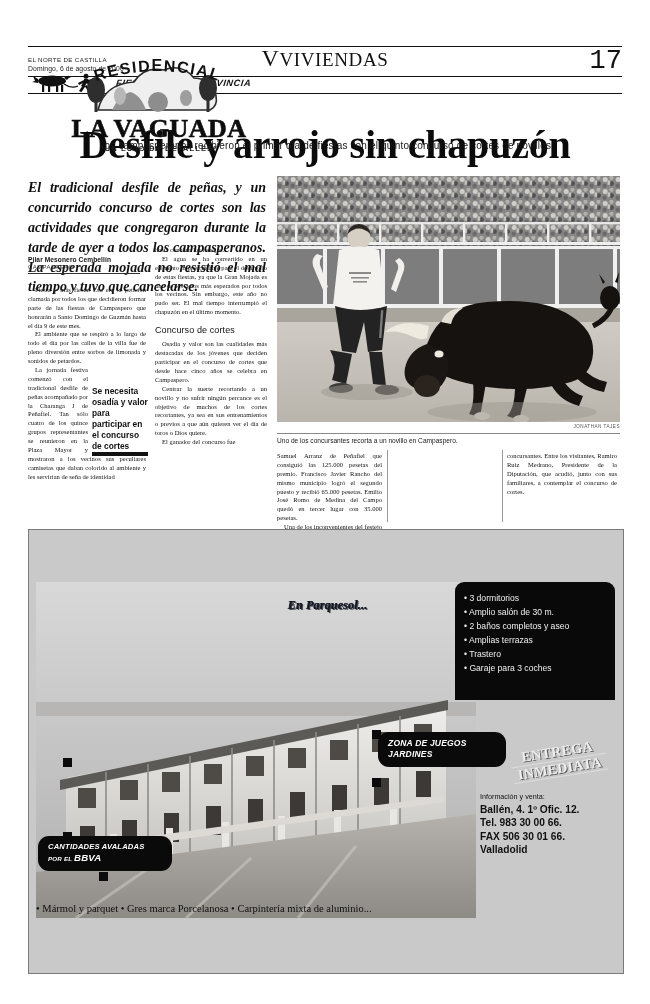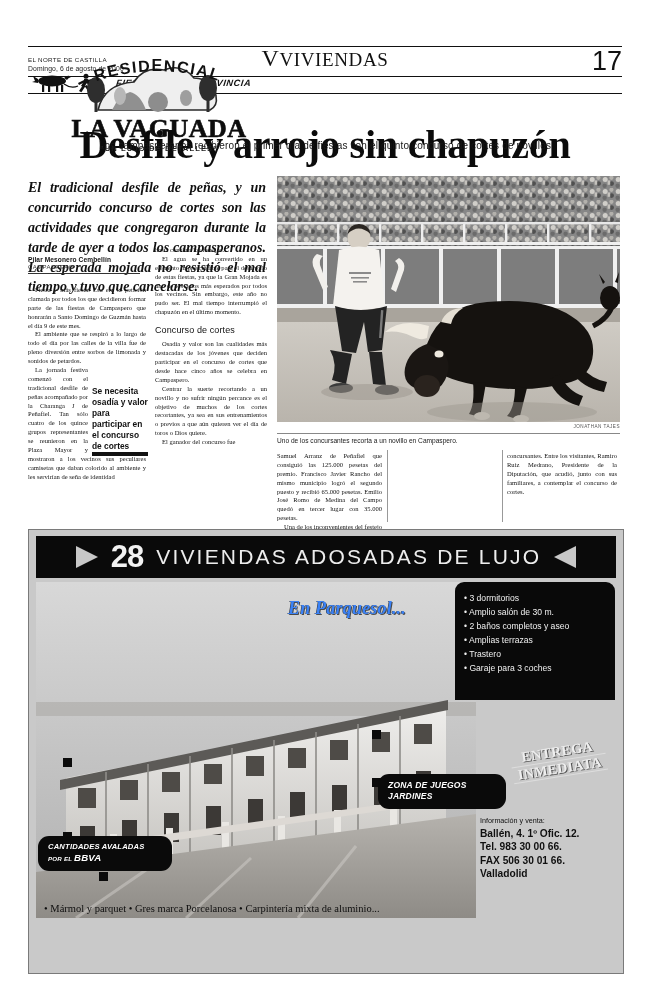--- a/index.html
+++ b/index.html
@@ -62,21 +62,21 @@
     letter-spacing: 0.6px;
     color: #111;
     position: absolute;
     left: 50%;
     transform: translateX(-50%);
     bottom: 1px;
     white-space: nowrap;
   }
   .masthead-center .cap { font-size: 24px; }
   .masthead-right {
-    font-family: Liberation Sans, sans-serif;
+    font-family: Liberation Mono, monospace;
     font-size: 27px;
     line-height: 0.9;
     color: #111;
   }
   .masthead-rule-mid {
     border-top: 1.4px solid #111;
     margin-top: 3px;
   }
 
   
@@ -347,22 +347,22 @@
     letter-spacing: 1.1px;
     color: #1d1d1d;
   }
 
   .ad-parquesol {
     position: absolute;
     left: 288px; top: 598px;
     font-family: "Liberation Serif", serif;
     font-weight: bold;
     font-style: italic;
-    font-size: 18px;
-    color: #3b82f6;
+    font-size: 12px;
+    color: #0f172a;
     text-shadow: 1px 1px 0 #4a4a4a, -0.5px -0.5px 0 #303030;
     letter-spacing: 0.2px;
   }
 
   
   .ad-features {
     position: absolute;
     left: 455px; top: 582px;
     width: 160px; height: 118px;
     background: #090909;
@@ -394,21 +394,21 @@
     font-family: "Liberation Sans", sans-serif;
     font-weight: bold;
     font-style: italic;
     font-size: 8.5px;
     line-height: 1.35;
     padding: 6px 10px;
     box-sizing: border-box;
     letter-spacing: 0.2px;
   }
   #pill-zonas   { left: 378px; top: 731px; width: 128px; }
-  #pill-juegos  { left: 378px; top: 774px; width: 128px; }
+  #pill-juegos  { left: 378px; top: 732px; width: 128px; }
   #pill-avaladas{ left: 38px;  top: 836px; width: 134px; font-size: 7.6px; }
   #pill-avaladas .small { font-size: 6.2px; }
   #pill-avaladas .bbva { font-size: 9.6px; }
 
   .stamp {
     position: absolute;
     left: 512px; top: 744px;
     width: 95px; height: 44px;
     transform: rotate(-9deg);
     font-family: "Liberation Serif", serif;
@@ -417,21 +417,21 @@
     line-height: 1.12;
     color: #eee;
     text-align: center;
     text-shadow: 1px 1px 0 #555;
     letter-spacing: 0.4px;
   }
   .stamp .ln { display: block; border-bottom: 1.2px solid #ddd; }
 
   .ad-contact {
     position: absolute;
-    left: 480px; top: 816px;
+    left: 480px; top: 792px;
     width: 135px;
     font-family: "Liberation Sans", sans-serif;
     color: #101010;
   }
   .ad-contact .hdr {
     font-size: 7.2px;
     margin-bottom: 2px;
   }
   .ad-contact .line {
     font-size: 10.2px;
@@ -439,21 +439,20 @@
     line-height: 1.32;
   }
 
   .ad-footer {
     position: absolute;
     left: 36px; top: 903px;
     width: 455px;
     font-family: "Liberation Serif", serif;
     font-size: 10.5px;
     color: #0f0f0f;
-    margin-left: 8px;
   }
 
   .dot-black {
     position: absolute;
     width: 9px; height: 9px;
     background: #0b0b0b;
   }
 </style>
 </head>
 <body>
@@ -649,26 +648,20 @@
     <p style="text-indent:0">Samuel Arranz de Peñafiel que consiguió las 125.000 pesetas del premio. Francisco Javier Rancho del mismo municipio logró el segundo puesto y recibió 65.000 pesetas. Emilio José Romo de Medina del Campo quedó en tercer lugar con 35.000 pesetas.</p>
     <p>Una de los inconvenientes del festejo fue el aire y la arena seca que se dispersaba por las gradas y regaba al público y a los propios</p>
   </div>
   <div class="col" id="col4"></div>
   <div class="col" id="col5">
     <p style="text-indent:0">concursantes. Entre los visitantes, Ramiro Ruiz Medrano, Presidente de la Diputación, que acudió, junto con sus familiares, a contemplar el concurso de cortes.</p>
   </div>
 
   <div class="ad">
 
-    <div class="ad-banner">
-      <span class="tri right"></span>
-      <span class="ad-num">28</span>
-      <span class="ad-banner-text">VIVIENDAS ADOSADAS DE LUJO</span>
-      <span class="tri left"></span>
-    </div>
 
     <div class="ad-photo">
       <svg viewBox="0 0 440 336" width="440" height="336" aria-hidden="true">
         <defs>
           <linearGradient id="adsky" x1="0" y1="0" x2="0" y2="1">
             <stop offset="0%" stop-color="#d8d8d8"></stop>
             <stop offset="100%" stop-color="#b0b0b0"></stop>
           </linearGradient>
           <linearGradient id="wallg" x1="0" y1="0" x2="0" y2="1">
             <stop offset="0%" stop-color="#efeeec"></stop>

